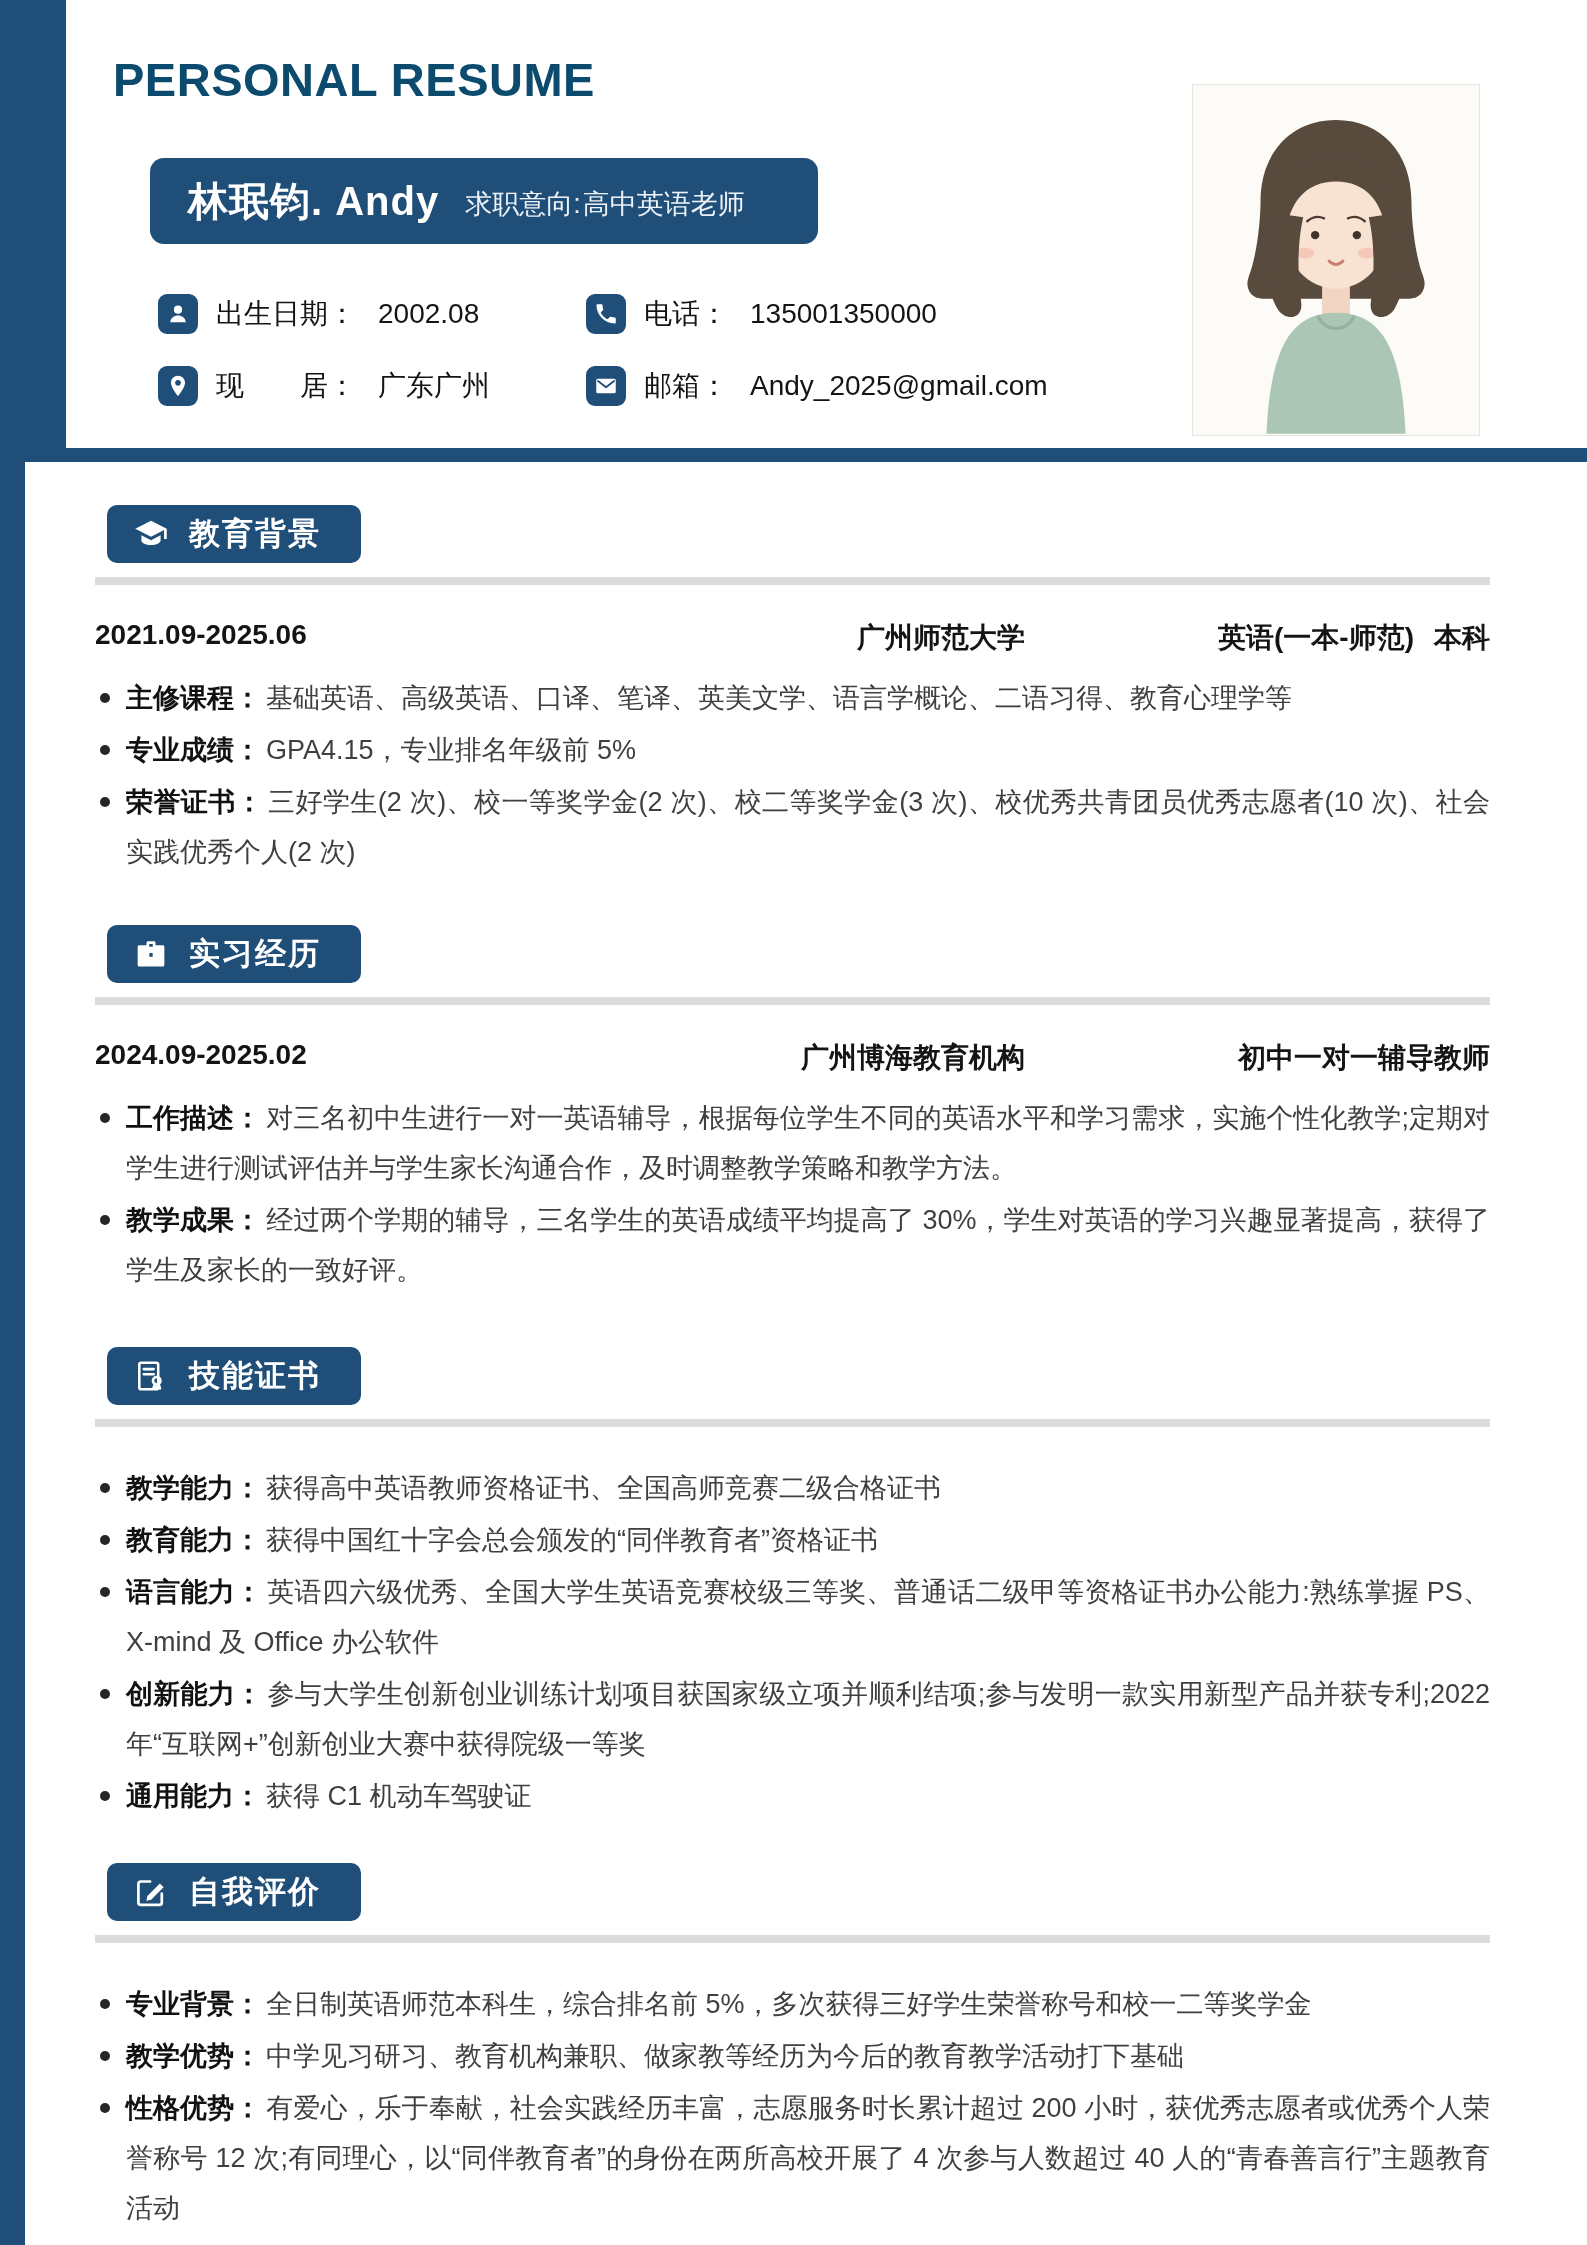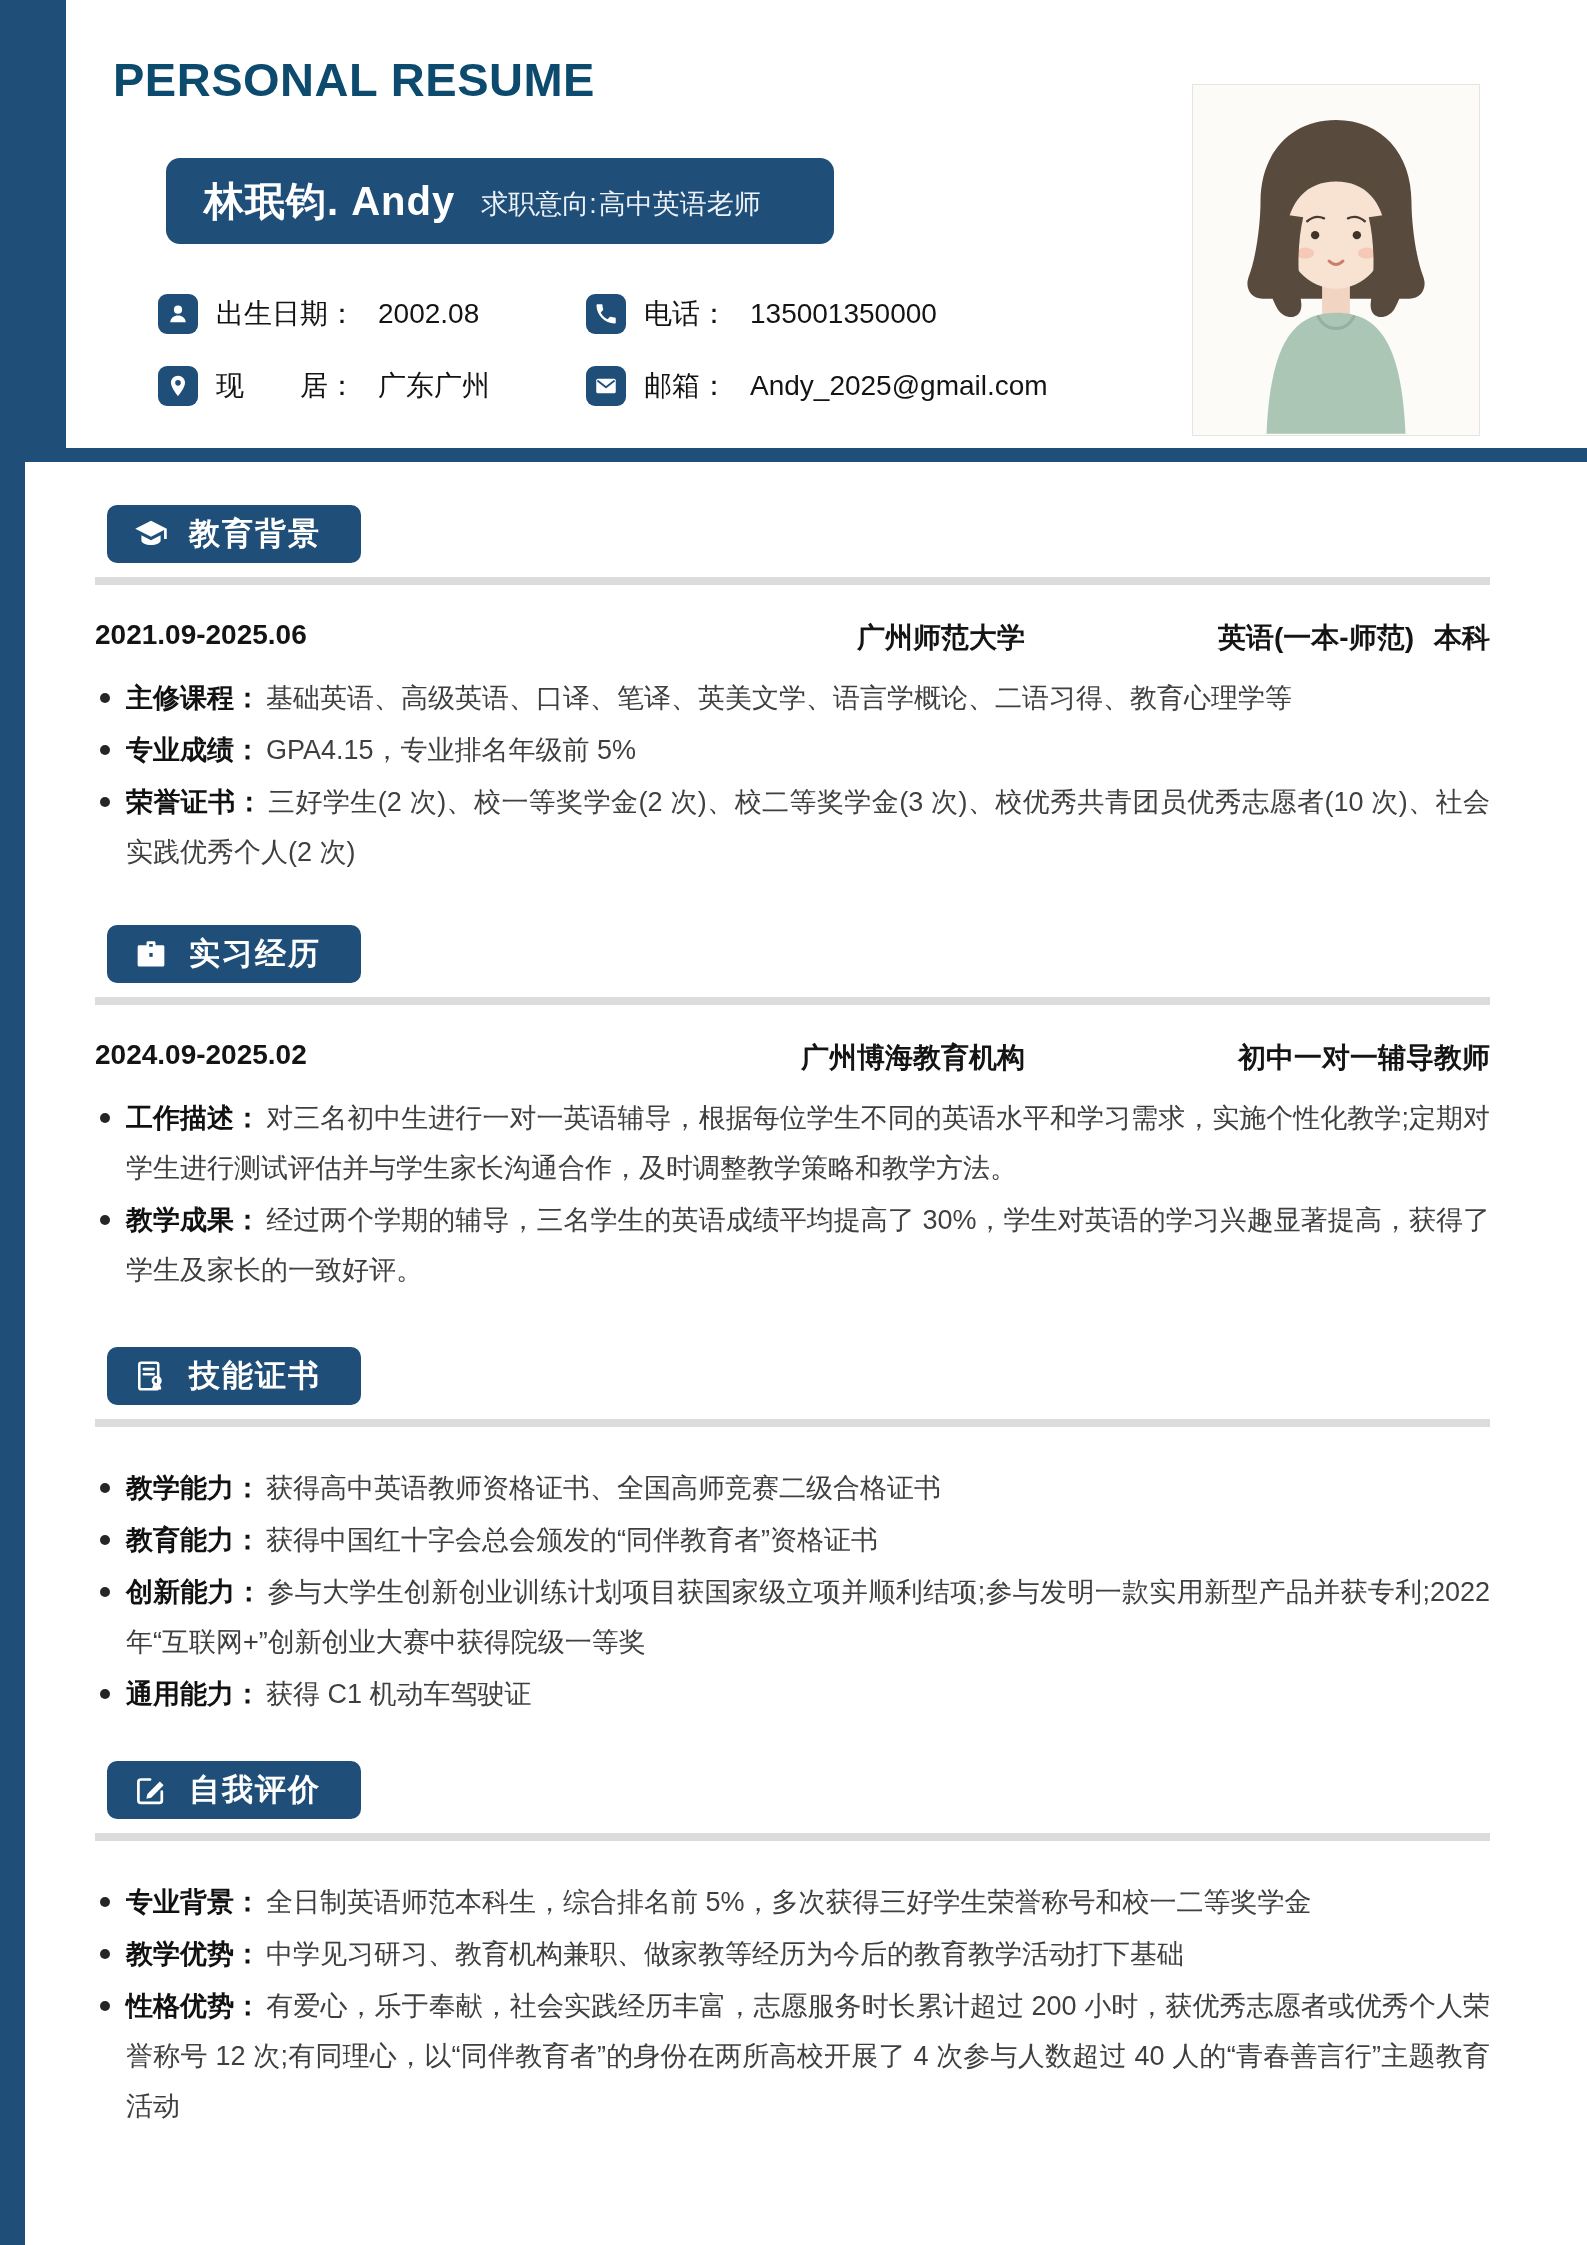--- a/index.html
+++ b/index.html
@@ -8,21 +8,21 @@
     font-family:"Liberation Sans","DejaVu Sans",sans-serif;
     overflow:hidden;
   }
   
   .side-block{position:absolute;left:0;top:0;width:66px;height:448px;background:#1F4E79;}
   .h-bar{position:absolute;left:0;top:448px;width:1587px;height:14px;background:#1F4E79;}
   .side-strip{position:absolute;left:0;top:462px;width:25px;height:1783px;background:#1F4E79;}
 
   
   .page-title{position:absolute;left:113px;top:52px;font-size:47px;font-weight:700;color:#0c4a6e;letter-spacing:.5px;}
-  .name-banner{position:absolute;left:166px;top:158px;width:668px;height:86px;background:#1F4E79;border-radius:14px;
+  .name-banner{position:absolute;left:150px;top:158px;width:668px;height:86px;background:#1F4E79;border-radius:14px;
     display:flex;align-items:center;gap:26px;padding:0 24px 0 38px;box-sizing:border-box;color:#fff;}
   .name{font-size:40px;font-weight:700;letter-spacing:1px;white-space:nowrap;}
   .intent{font-size:27px;color:#edf2f8;white-space:nowrap;display:flex;gap:2px;margin-top:6px;}
 
   
   .contact{position:absolute;left:158px;top:294px;display:grid;grid-template-columns:428px auto;row-gap:32px;}
   .c-item{display:flex;align-items:center;gap:18px;font-size:28px;color:#141414;}
   .c-icon{width:40px;height:40px;background:#1F4E79;border-radius:9px;display:flex;align-items:center;justify-content:center;flex:0 0 40px;}
   .c-icon svg{width:26px;height:26px;display:block;}
   .c-value{margin-left:4px;}
@@ -190,20 +190,21 @@
             <circle cx="15.8" cy="15.2" r="2.5"></circle>
             <path d="M14.6 17.3l-1 3 2.2-1.1 2.2 1.1-1-3"></path>
           </svg>
       </span>
       <span class="sec-title">技能证书</span>
     </div>
     <div class="sec-rule"></div>
     <ul class="bullets loose">
       <li><span class="b-label">教学能力：</span><span class="b-text">获得高中英语教师资格证书、全国高师竞赛二级合格证书</span></li>
       <li><span class="b-label">教育能力：</span><span class="b-text">获得中国红十字会总会颁发的“同伴教育者”资格证书</span></li>
+      <li><span class="b-label">语言能力：</span><span class="b-text">英语四六级优秀、全国大学生英语竞赛校级三等奖、普通话二级甲等资格证书办公能力:熟练掌握 PS、X-mind 及 Office 办公软件</span></li>
       <li><span class="b-label">创新能力：</span><span class="b-text">参与大学生创新创业训练计划项目获国家级立项并顺利结项;参与发明一款实用新型产品并获专利;2022 年“互联网+”创新创业大赛中获得院级一等奖</span></li>
       <li><span class="b-label">通用能力：</span><span class="b-text">获得 C1 机动车驾驶证</span></li>
     </ul>
   </section>
 
   <section class="sec sec-eval">
     <div class="sec-head">
       <span>
         <svg viewBox="0 0 24 24" fill="none" stroke="#ffffff" stroke-width="1.8" stroke-linecap="round" stroke-linejoin="round">
             <path d="M19.2 13v6a1.6 1.6 0 0 1-1.6 1.6H5.2A1.6 1.6 0 0 1 3.6 19V6.6A1.6 1.6 0 0 1 5.2 5h6.2"></path>

